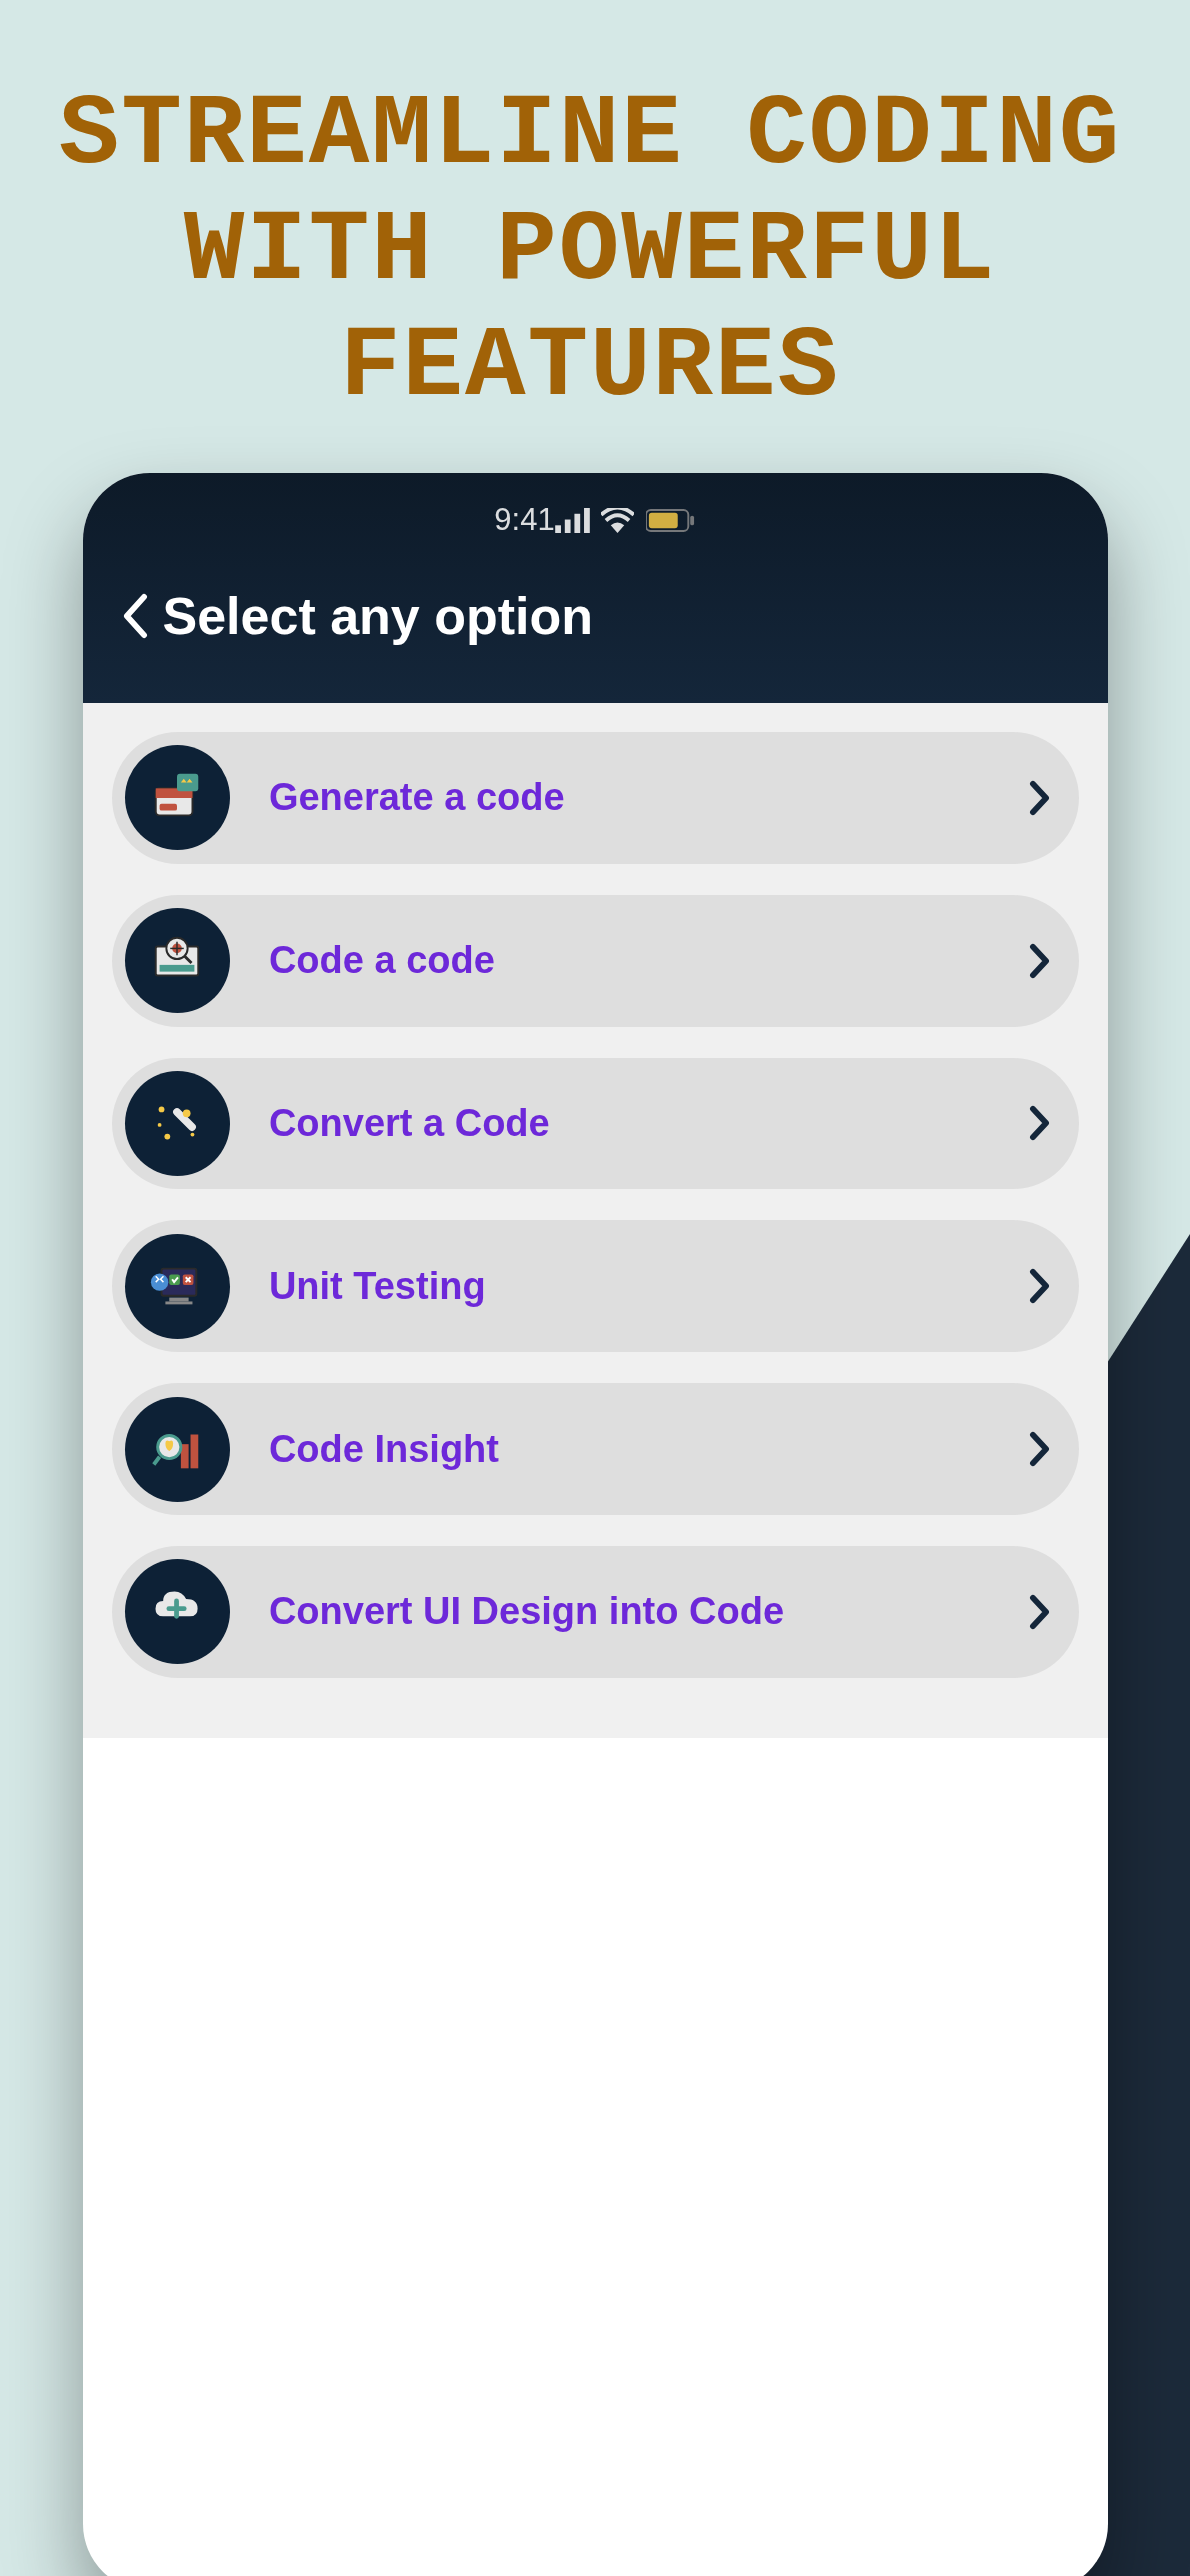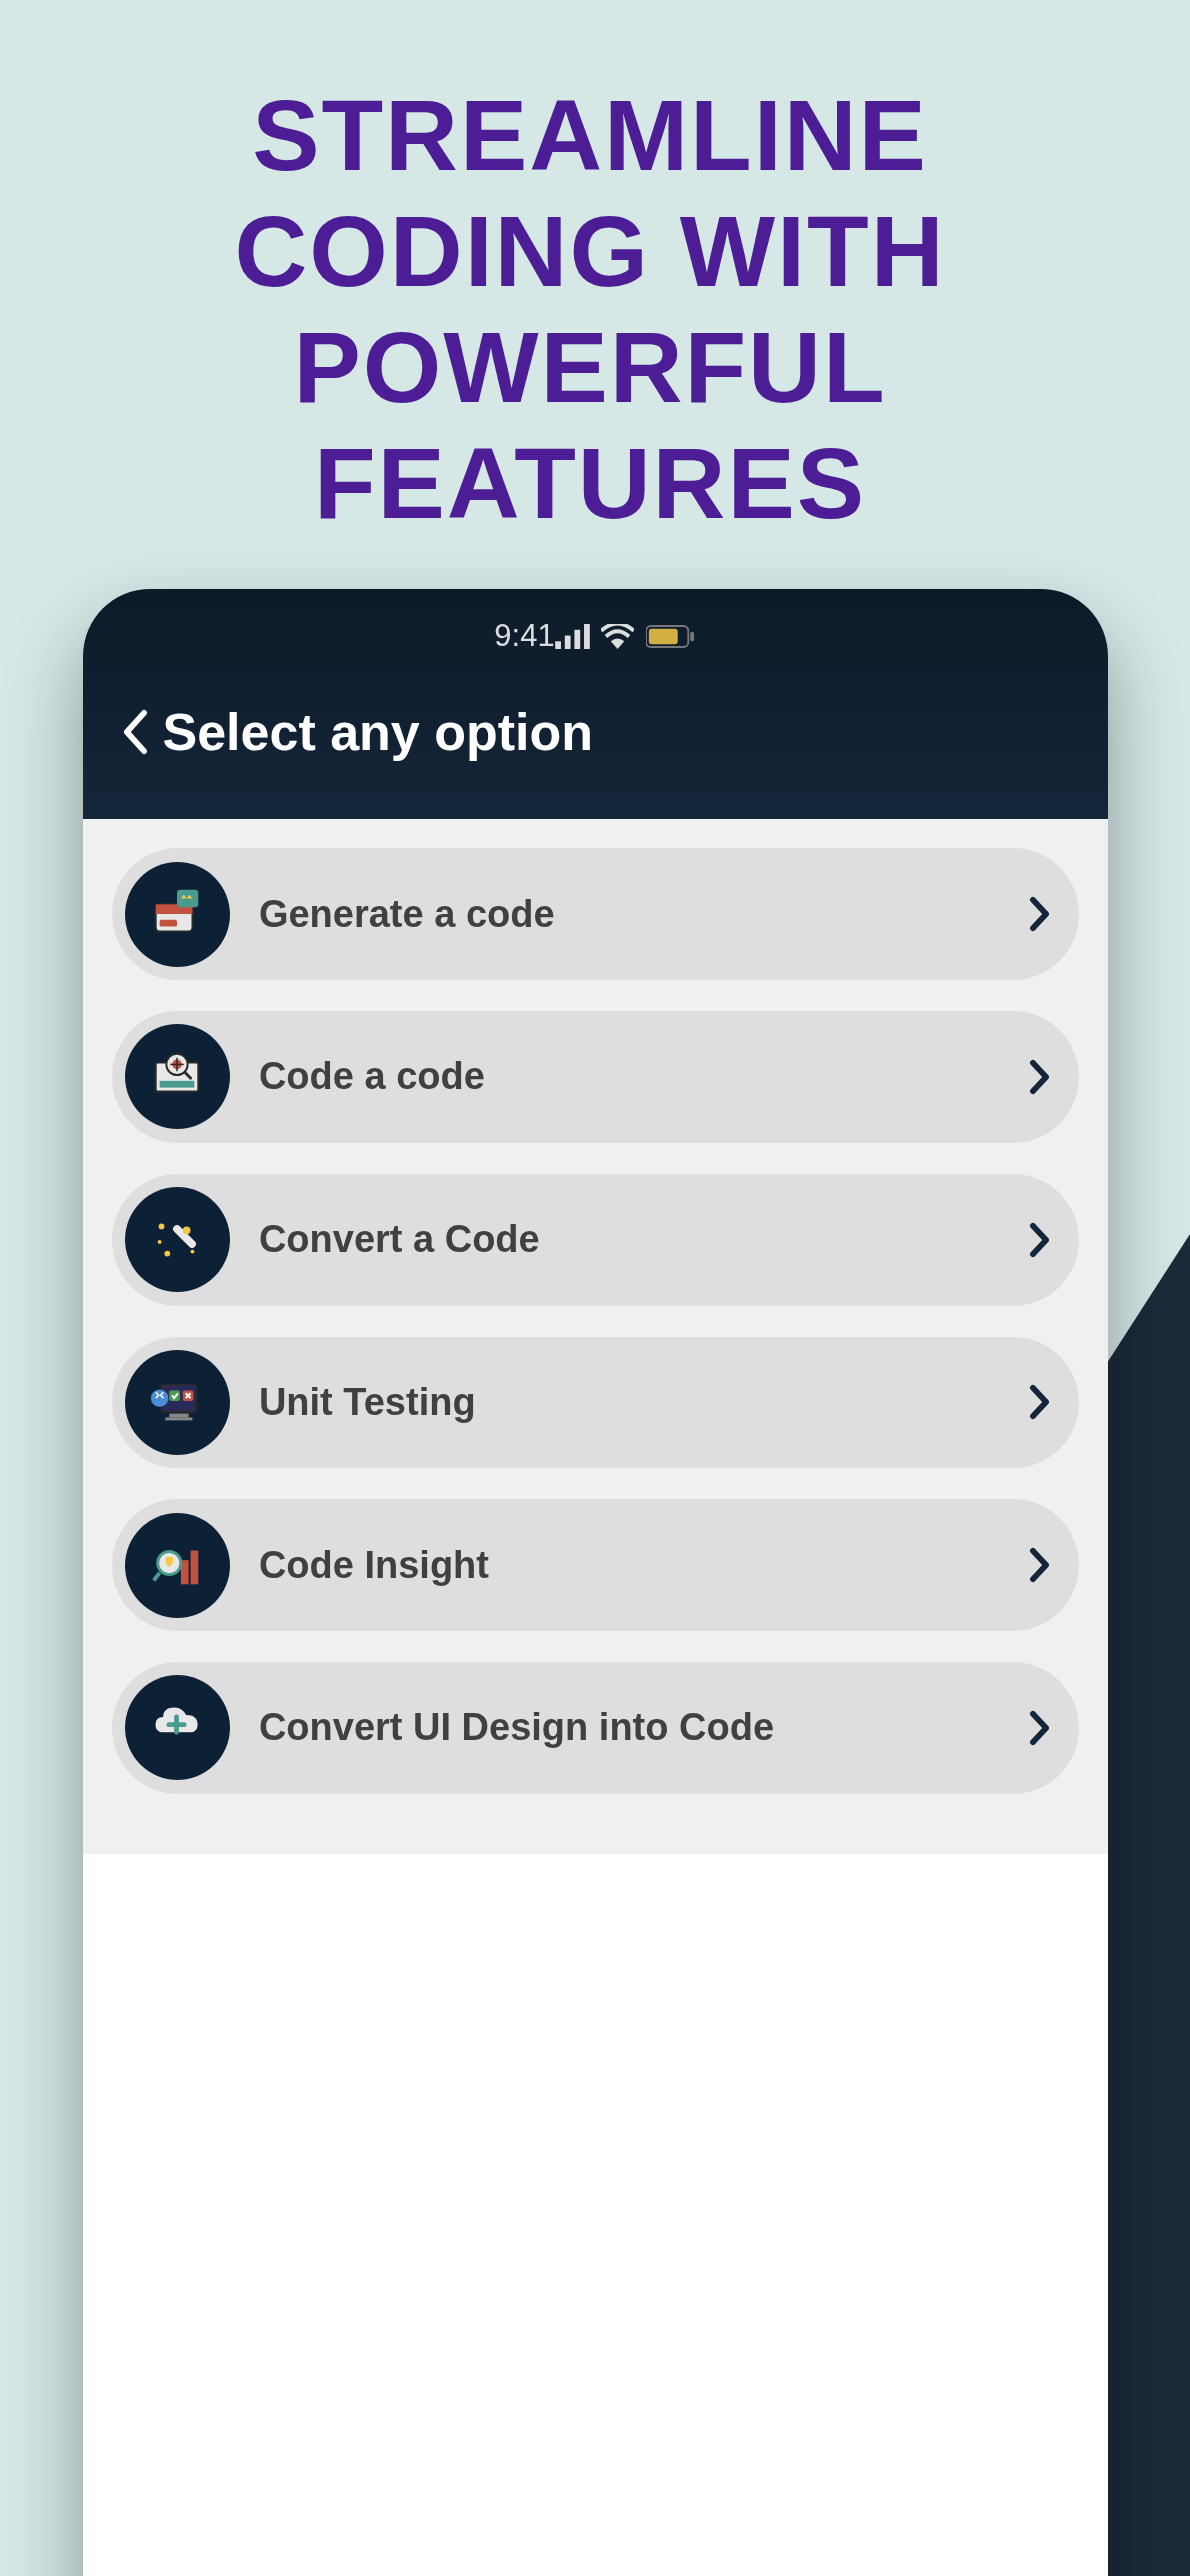--- a/index.html
+++ b/index.html
@@ -25,26 +25,26 @@
       height: 0;
       border-left: 863px solid transparent;
       border-bottom: 1342px solid #1c2a3a;
       z-index: 0;
     }
 
     .marketing-title {
       text-align: center;
       font-size: 101px;
       font-weight: 800;
-      color: #4c1d95;
+      color: #a16207;
       padding: 77px 48px 38px 38px;
       letter-spacing: 1.9px;
       line-height: 1.15;
       text-transform: uppercase;
-      font-family: Liberation Sans, sans-serif;
+      font-family: Liberation Mono, monospace;
     }
 
     .phone-container {
       position: relative;
       z-index: 1;
       width: 1025px;
       margin: 9.6px auto 0 auto;
       background: #fff;
       border-radius: 67px;
       box-shadow: 0 38px 77px rgba(0,0,0,0.35);
@@ -116,22 +116,22 @@
       display: flex;
       align-items: center;
       justify-content: center;
       flex-shrink: 0;
     }
 
     .option-label {
       flex: 1;
       font-size: 38px;
       font-weight: 700;
-      color: #404040;
-      padding-left: 29px;
+      color: #6d28d9;
+      padding-left: 39px;
     }
 
     .option-chevron {
       font-size: 42px;
       color: #14263a;
       font-weight: 700;
     }
 
     svg { display: block; }
   </style>

